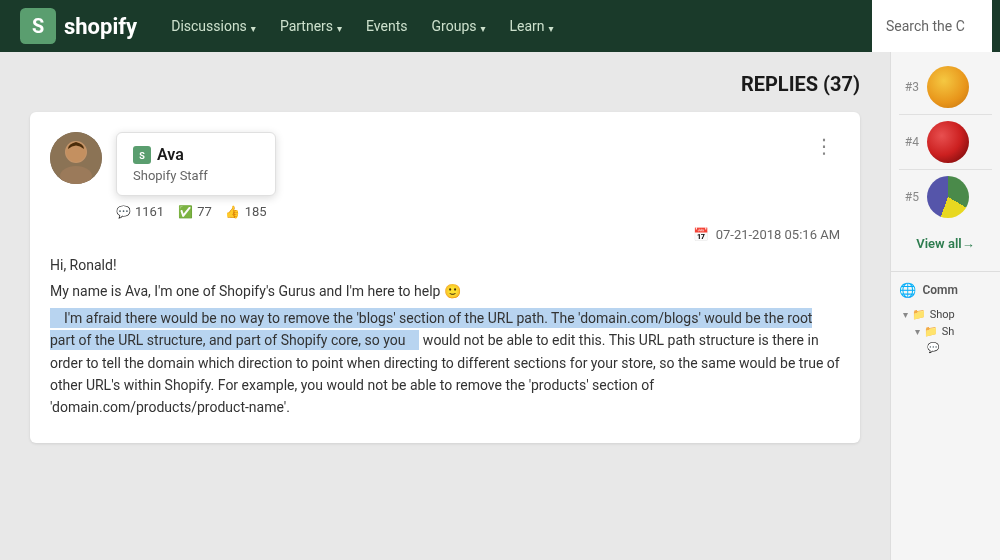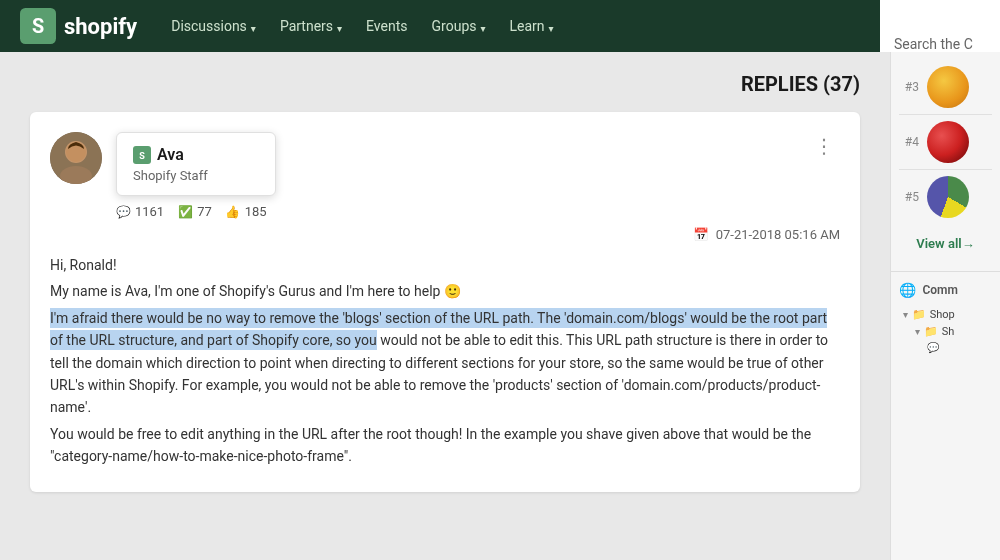--- a/index.html
+++ b/index.html
@@ -41,27 +41,27 @@
       cursor: pointer;
       display: flex;
       align-items: flex-end;
       gap: 4px;
       border-radius: 4px;
     }
     .nav-item .chevron { font-size: 10px; }
 
     .search-box {
       position: absolute;
-      right: 0;
+      right: 8px;
       top: 0;
       height: 52px;
       width: 120px;
       background: white;
       display: flex;
-      align-items: flex-end;
+      align-items: center;
       padding: 0 14px;
       font-size: 14px;
       color: #666;
     }
 
     
     .main-container {
       display: flex;
       height: calc(560px - 52px);
     }
@@ -189,21 +189,21 @@
 
     .reply-body {
       font-size: 14px;
       line-height: 1.6;
       color: #333;
     }
     .reply-body p { margin-bottom: 4px; }
 
     .highlighted-text {
       background: #b8d4f0;
-      padding: 2px 0;
+      padding: 2px 14px;
     }
 
     
     .right-sidebar {
       width: 110px;
       background: #f5f5f5;
       border-left: 1px solid #ddd;
       overflow-y: auto;
     }
 
@@ -384,21 +384,20 @@
       <div class="reply-date">
         <span class="calendar-icon">📅</span>
         <span>07-21-2018 05:16 AM</span>
       </div>
 
       <div class="reply-body">
         <p>Hi, Ronald!</p>
         <p>My name is Ava, I'm one of Shopify's Gurus and I'm here to help 🙂</p>
         <p><span class="highlighted-text">I'm afraid there would be no way to remove the 'blogs' section of the URL path. The
 'domain.com/blogs' would be the root part of the URL structure, and part of Shopify core, so you</span> would not be able to edit this. This URL path structure is there in order to tell the domain which direction to point when directing to different sections for your store, so the same would be true of other URL's within Shopify. For example, you would not be able to remove the 'products' section of 'domain.com/products/product-name'.</p>
-        <p>You would be free to edit anything in the URL after the root though! In the example you shave given above that would be the "category-name/how-to-make-nice-photo-frame".</p>
       </div>
     </div>
   </div>
 
   <div class="right-sidebar">
     <div class="sidebar-avatars">
 
       <div class="sidebar-avatar-row">
         <span class="sidebar-rank">#3</span>
         <div class="sidebar-avatar-circle">

